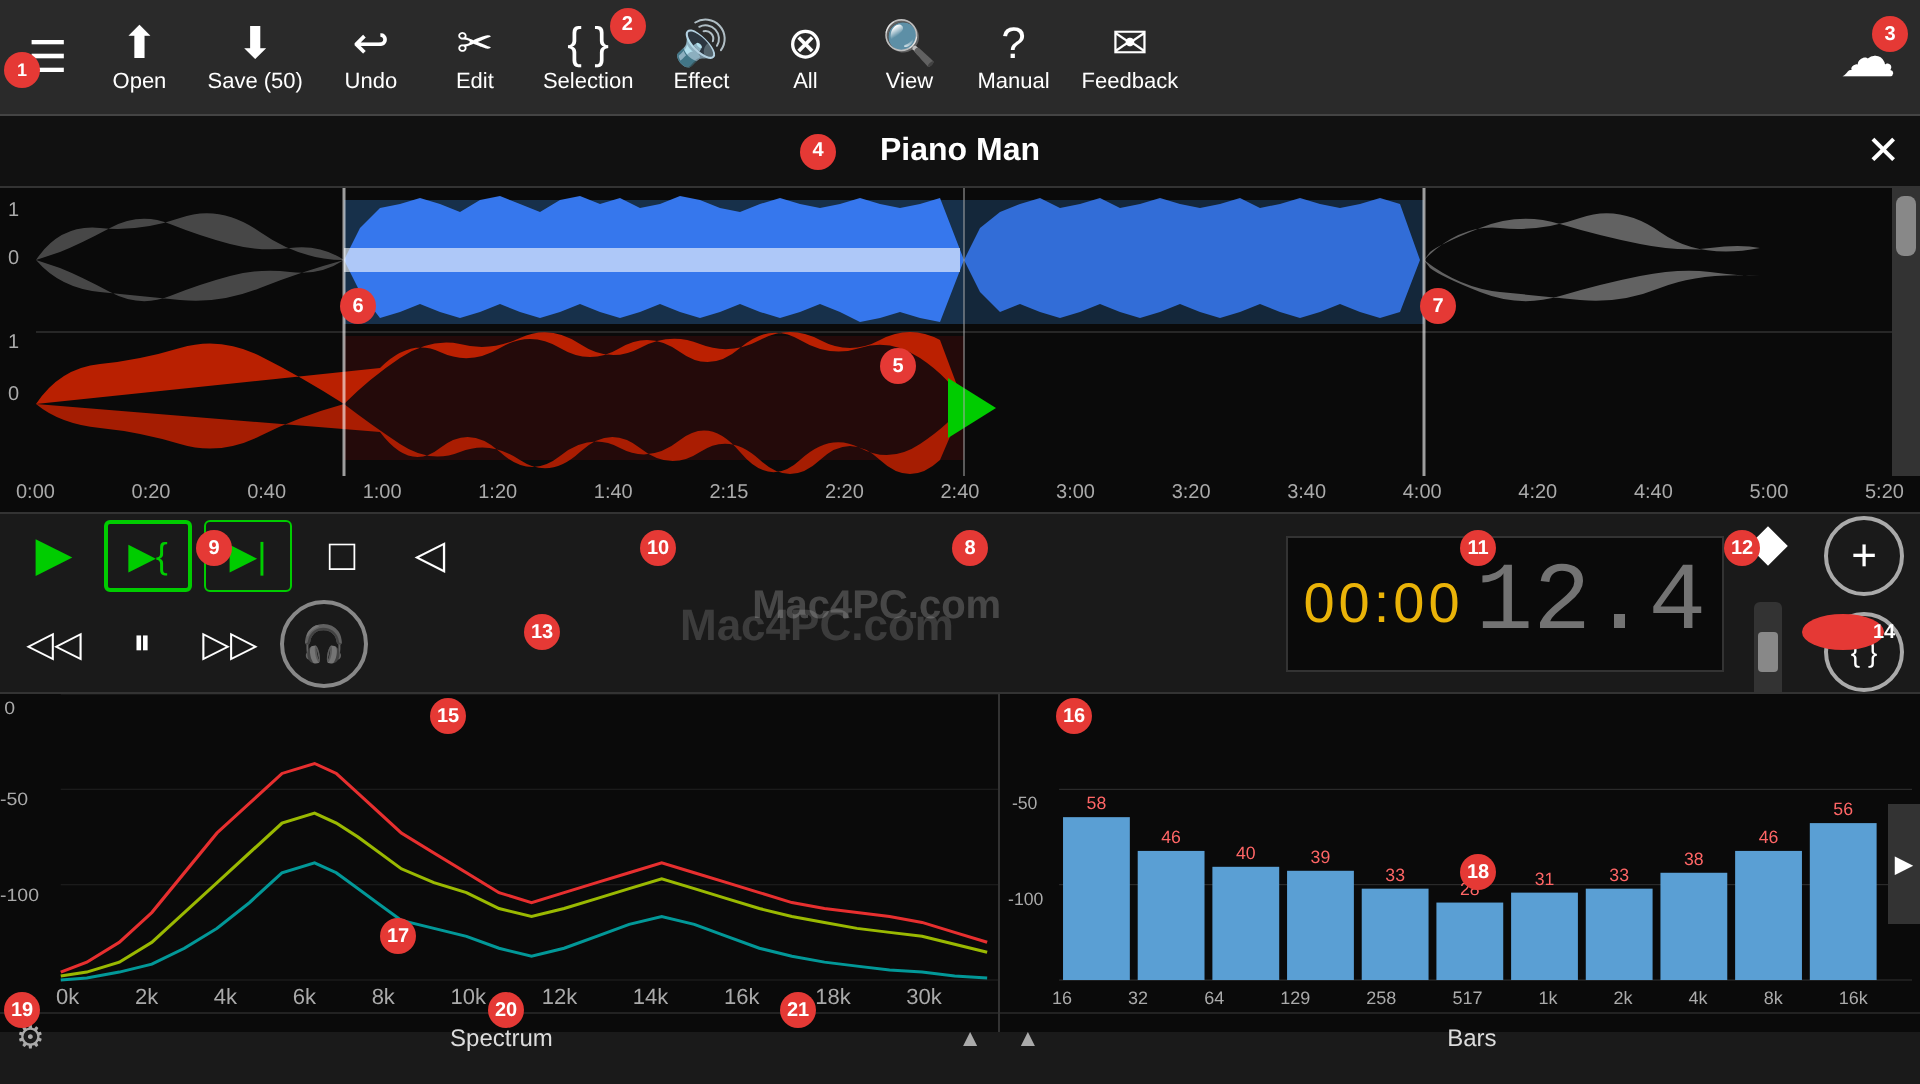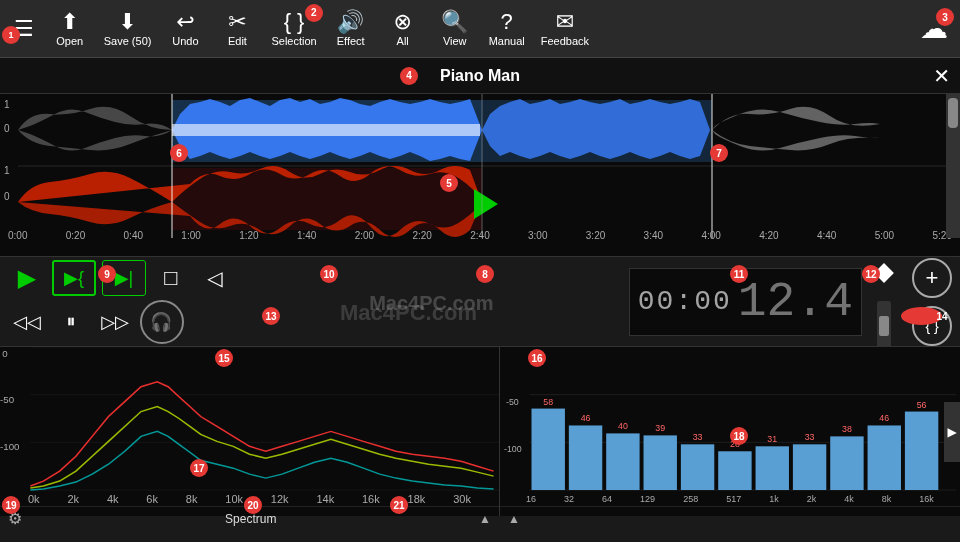--- a/index.html
+++ b/index.html
@@ -78,21 +78,21 @@
 
     
     .waveform-container {
       background: #0a0a0a;
       height: 162px;
       position: relative;
       overflow: hidden;
     }
     .waveform-timeline {
       position: absolute;
-      bottom: 12px;
+      bottom: 1px;
       left: 0;
       right: 0;
       height: 18px;
       display: flex;
       align-items: center;
       padding: 0 8px;
     }
     .timeline-labels {
       display: flex;
       width: 100%;
@@ -186,22 +186,22 @@
       border: 1px solid #333;
       height: 68px;
       display: flex;
       align-items: center;
       justify-content: center;
       padding: 0 8px;
       gap: 6px;
     }
     .time-display {
       font-size: 28px;
-      font-family: Liberation Mono, monospace;
-      color: #a3a3a3;
+      font-family: Liberation Sans, sans-serif;
+      color: #eab308;
       letter-spacing: 2px;
     }
     .level-display {
       font-size: 48px;
       font-family: 'Courier New', monospace;
       color: #737373;
     }
 
     
     .watermark {
@@ -446,21 +446,21 @@
   </svg>
 
   <div class="waveform-timeline">
     <div class="timeline-labels">
       <span>0:00</span>
       <span>0:20</span>
       <span>0:40</span>
       <span>1:00</span>
       <span>1:20</span>
       <span>1:40</span>
-      <span>2:00</span>
+      <span>2:15</span>
       <span>2:20</span>
       <span>2:40</span>
       <span>3:00</span>
       <span>3:20</span>
       <span>3:40</span>
       <span>4:00</span>
       <span>4:20</span>
       <span>4:40</span>
       <span>5:00</span>
       <span>5:20</span>
@@ -647,20 +647,21 @@
       <span>258</span>
       <span>517</span>
       <span>1k</span>
       <span>2k</span>
       <span>4k</span>
       <span>8k</span>
       <span>16k</span>
     </div>
     <div class="bars-footer">
       <span style="font-size:12px;color:#aaa;cursor:pointer;">▲</span>
+      <span class="bars-label">Bars</span>
     </div>
 
     <div style="position:absolute;right:0;top:50%;transform:translateY(-50%);background:#333;width:16px;height:60px;display:flex;align-items:center;justify-content:center;cursor:pointer;">
       <span style="color:#fff;font-size:12px;">▶</span>
     </div>
   </div>
 </div>
 
 <div style="position:absolute;left:340px;top:300px;font-size:22px;font-weight:bold;color:rgba(255,255,255,0.15);pointer-events:none;z-index:20;">Mac4PC.com</div>
 

